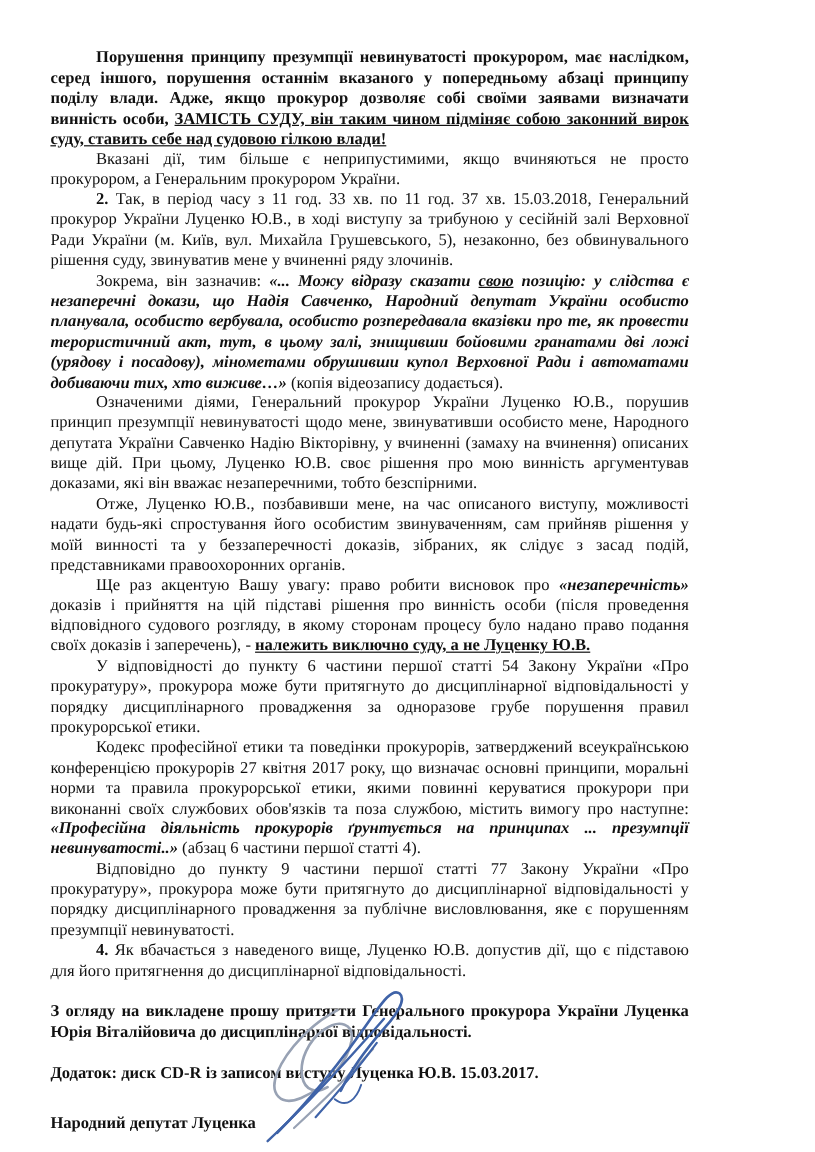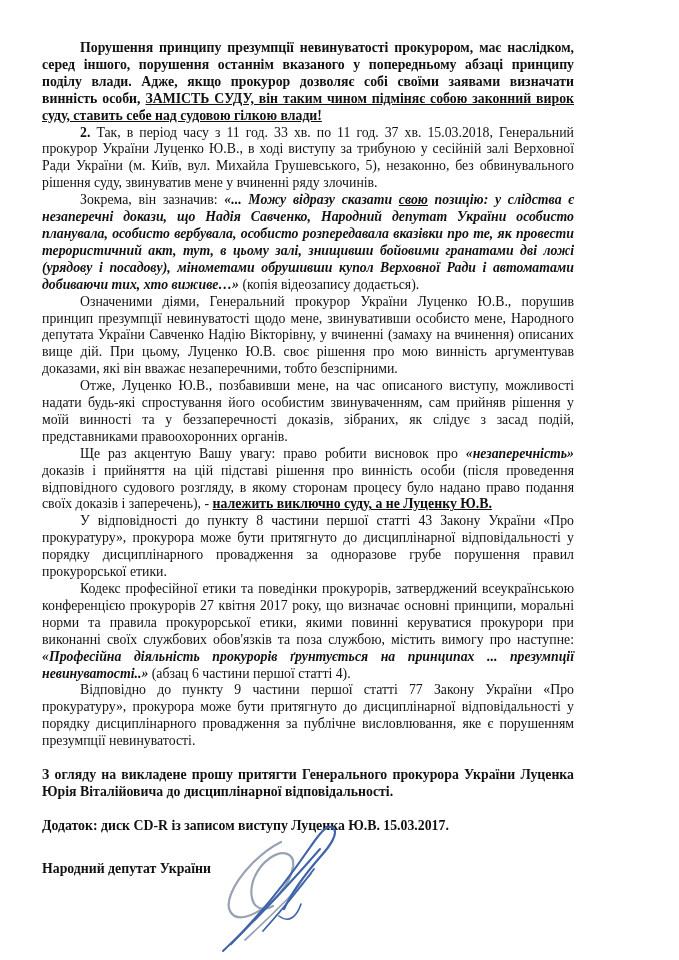--- a/index.html
+++ b/index.html
@@ -49,34 +49,36 @@
     stroke-linecap: round;
   }
 </style>
 </head>
 <body>
 
 <div class="page">
 
   <div>
       <p class="para body"><span style="font-weight: bold;">Порушення принципу презумпції невинуватості прокурором, має наслідком, серед іншого, порушення останнім вказаного у попередньому абзаці принципу поділу влади. Адже, якщо прокурор дозволяє собі своїми заявами визначати винність особи, </span><span style="font-weight: bold; text-decoration: underline;">ЗАМІСТЬ СУДУ, він таким чином підміняє собою законний вирок суду, ставить себе над судовою гілкою влади!</span></p>
+      <p class="para body"><span>Вказані дії, тим більше є неприпустимими, якщо вчиняються не просто прокурором, а Генеральним прокурором України.</span></p>
       <p class="para body"><span style="font-weight: bold;">2.</span><span> Так, в період часу з 11 год. 33 хв. по 11 год. 37 хв. 15.03.2018, Генеральний прокурор України Луценко Ю.В., в ході виступу за трибуною у сесійній залі Верховної Ради України (м. Київ, вул. Михайла Грушевського, 5), незаконно, без обвинувального рішення суду, звинуватив мене у вчиненні ряду злочинів.</span></p>
       <p class="para body"><span>Зокрема, він зазначив: </span><span style="font-weight: bold; font-style: italic;">«... Можу відразу сказати </span><span style="font-weight: bold; font-style: italic; text-decoration: underline;">свою</span><span style="font-weight: bold; font-style: italic;"> позицію: у слідства є незаперечні докази, що Надія Савченко, Народний депутат України особисто планувала, особисто вербувала, особисто розпередавала вказівки про те, як провести терористичний акт,  тут, в цьому залі, знищивши бойовими гранатами дві ложі (урядову і посадову), мінометами обрушивши купол Верховної Ради і автоматами добиваючи тих, хто виживе…»</span><span> (копія відеозапису додається).</span></p>
       <p class="para body"><span>Означеними діями, Генеральний прокурор України Луценко Ю.В., порушив принцип презумпції невинуватості щодо мене, звинувативши особисто мене, Народного депутата України Савченко Надію Вікторівну,  у вчиненні (замаху на вчинення) описаних вище дій. При цьому, Луценко Ю.В. своє рішення про мою винність аргументував доказами, які він вважає незаперечними, тобто безспірними.</span></p>
       <p class="para body"><span>Отже, Луценко Ю.В., позбавивши мене, на час описаного виступу, можливості надати будь-які спростування його особистим звинуваченням, сам прийняв рішення у моїй винності та у беззаперечності доказів, зібраних, як слідує з засад подій, представниками правоохоронних органів.</span></p>
       <p class="para body"><span>Ще раз акцентую Вашу увагу: право робити висновок про </span><span style="font-weight: bold; font-style: italic;">«незаперечність»</span><span> доказів і прийняття на цій підставі рішення про винність особи (після проведення відповідного судового розгляду, в якому сторонам процесу було надано право подання своїх доказів і заперечень), - </span><span style="font-weight: bold; text-decoration: underline;">належить виключно суду, а не Луценку Ю.В.</span></p>
-      <p class="para body"><span>У відповідності до пункту 8 частини першої статті 43 Закону України «Про прокуратуру», прокурора може бути притягнуто до дисциплінарної відповідальності у порядку дисциплінарного провадження за одноразове грубе порушення правил прокурорської етики.</span></p>
+      <p class="para body"><span>У відповідності до пункту 6 частини першої статті 54 Закону України «Про прокуратуру», прокурора може бути притягнуто до дисциплінарної відповідальності у порядку дисциплінарного провадження за одноразове грубе порушення правил прокурорської етики.</span></p>
       <p class="para body"><span>Кодекс професійної етики та поведінки прокурорів, затверджений всеукраїнською конференцією прокурорів 27 квітня 2017 року, що визначає основні принципи, моральні норми та правила прокурорської етики, якими повинні керуватися прокурори при виконанні своїх службових обов'язків та поза службою, містить вимогу про наступне: </span><span style="font-weight: bold; font-style: italic;">«Професійна діяльність прокурорів ґрунтується на принципах ... презумпції невинуватості..»</span><span> (абзац 6 частини першої статті 4).</span></p>
       <p class="para body"><span>Відповідно до пункту 9 частини першої статті 77 Закону України «Про прокуратуру», прокурора може бути притягнуто до дисциплінарної відповідальності у порядку дисциплінарного провадження за публічне висловлювання, яке є порушенням презумпції невинуватості.</span></p>
+      <p class="para body"><span style="font-weight: bold;">4.</span><span> Як вбачається з наведеного вище, Луценко Ю.В. допустив дії, що є підставою для його притягнення до дисциплінарної відповідальності.</span></p>
       <p class="para request"><span style="font-weight: bold;">З огляду на викладене прошу притягти Генерального прокурора України Луценка Юрія Віталійовича до дисциплінарної відповідальності.</span></p>
       <p class="para appendix"><span style="font-weight: bold;">Додаток: диск CD-R із записом виступу Луценка Ю.В. 15.03.2017.</span></p>
     </div>
 
   <div class="sig-block">
-    <p class="role">Народний депутат України</p>
+    <p class="role">Народний депутат Луценка</p>
 
   </div>
 
   <svg class="signature-svg" viewBox="0 0 205 145" aria-hidden="true">
     <path stroke-width="2.2" d="M 88,30 C 68,40 46,62 38,82 C 31,100 41,110 58,103 C 79,94 97,73 100,55 C 102,41 90,37 77,46 C 64,55 56,72 59,86 C 61,96 70,100 80,94" stroke="#98a2b4"></path>
     <path stroke-width="1.8" d="M 52,128 C 78,104 100,82 118,62" stroke="#98a2b4"></path>
     <path stroke-width="2.2" d="M 38,132 C 66,104 96,66 118,34 C 125,24 134,11 140,16 C 146,21 137,34 128,44 C 114,60 99,80 91,97" stroke="#3f63a8"></path>
     <path stroke-width="2" d="M 30,139 C 60,111 100,68 127,37" stroke="#3f63a8"></path>
     <path stroke-width="1.8" d="M 70,119 C 88,99 107,76 121,57" stroke="#3f63a8"></path>
     <path stroke-width="1.6" d="M 86,104 C 96,112 104,104 108,92" stroke="#3f63a8"></path>

